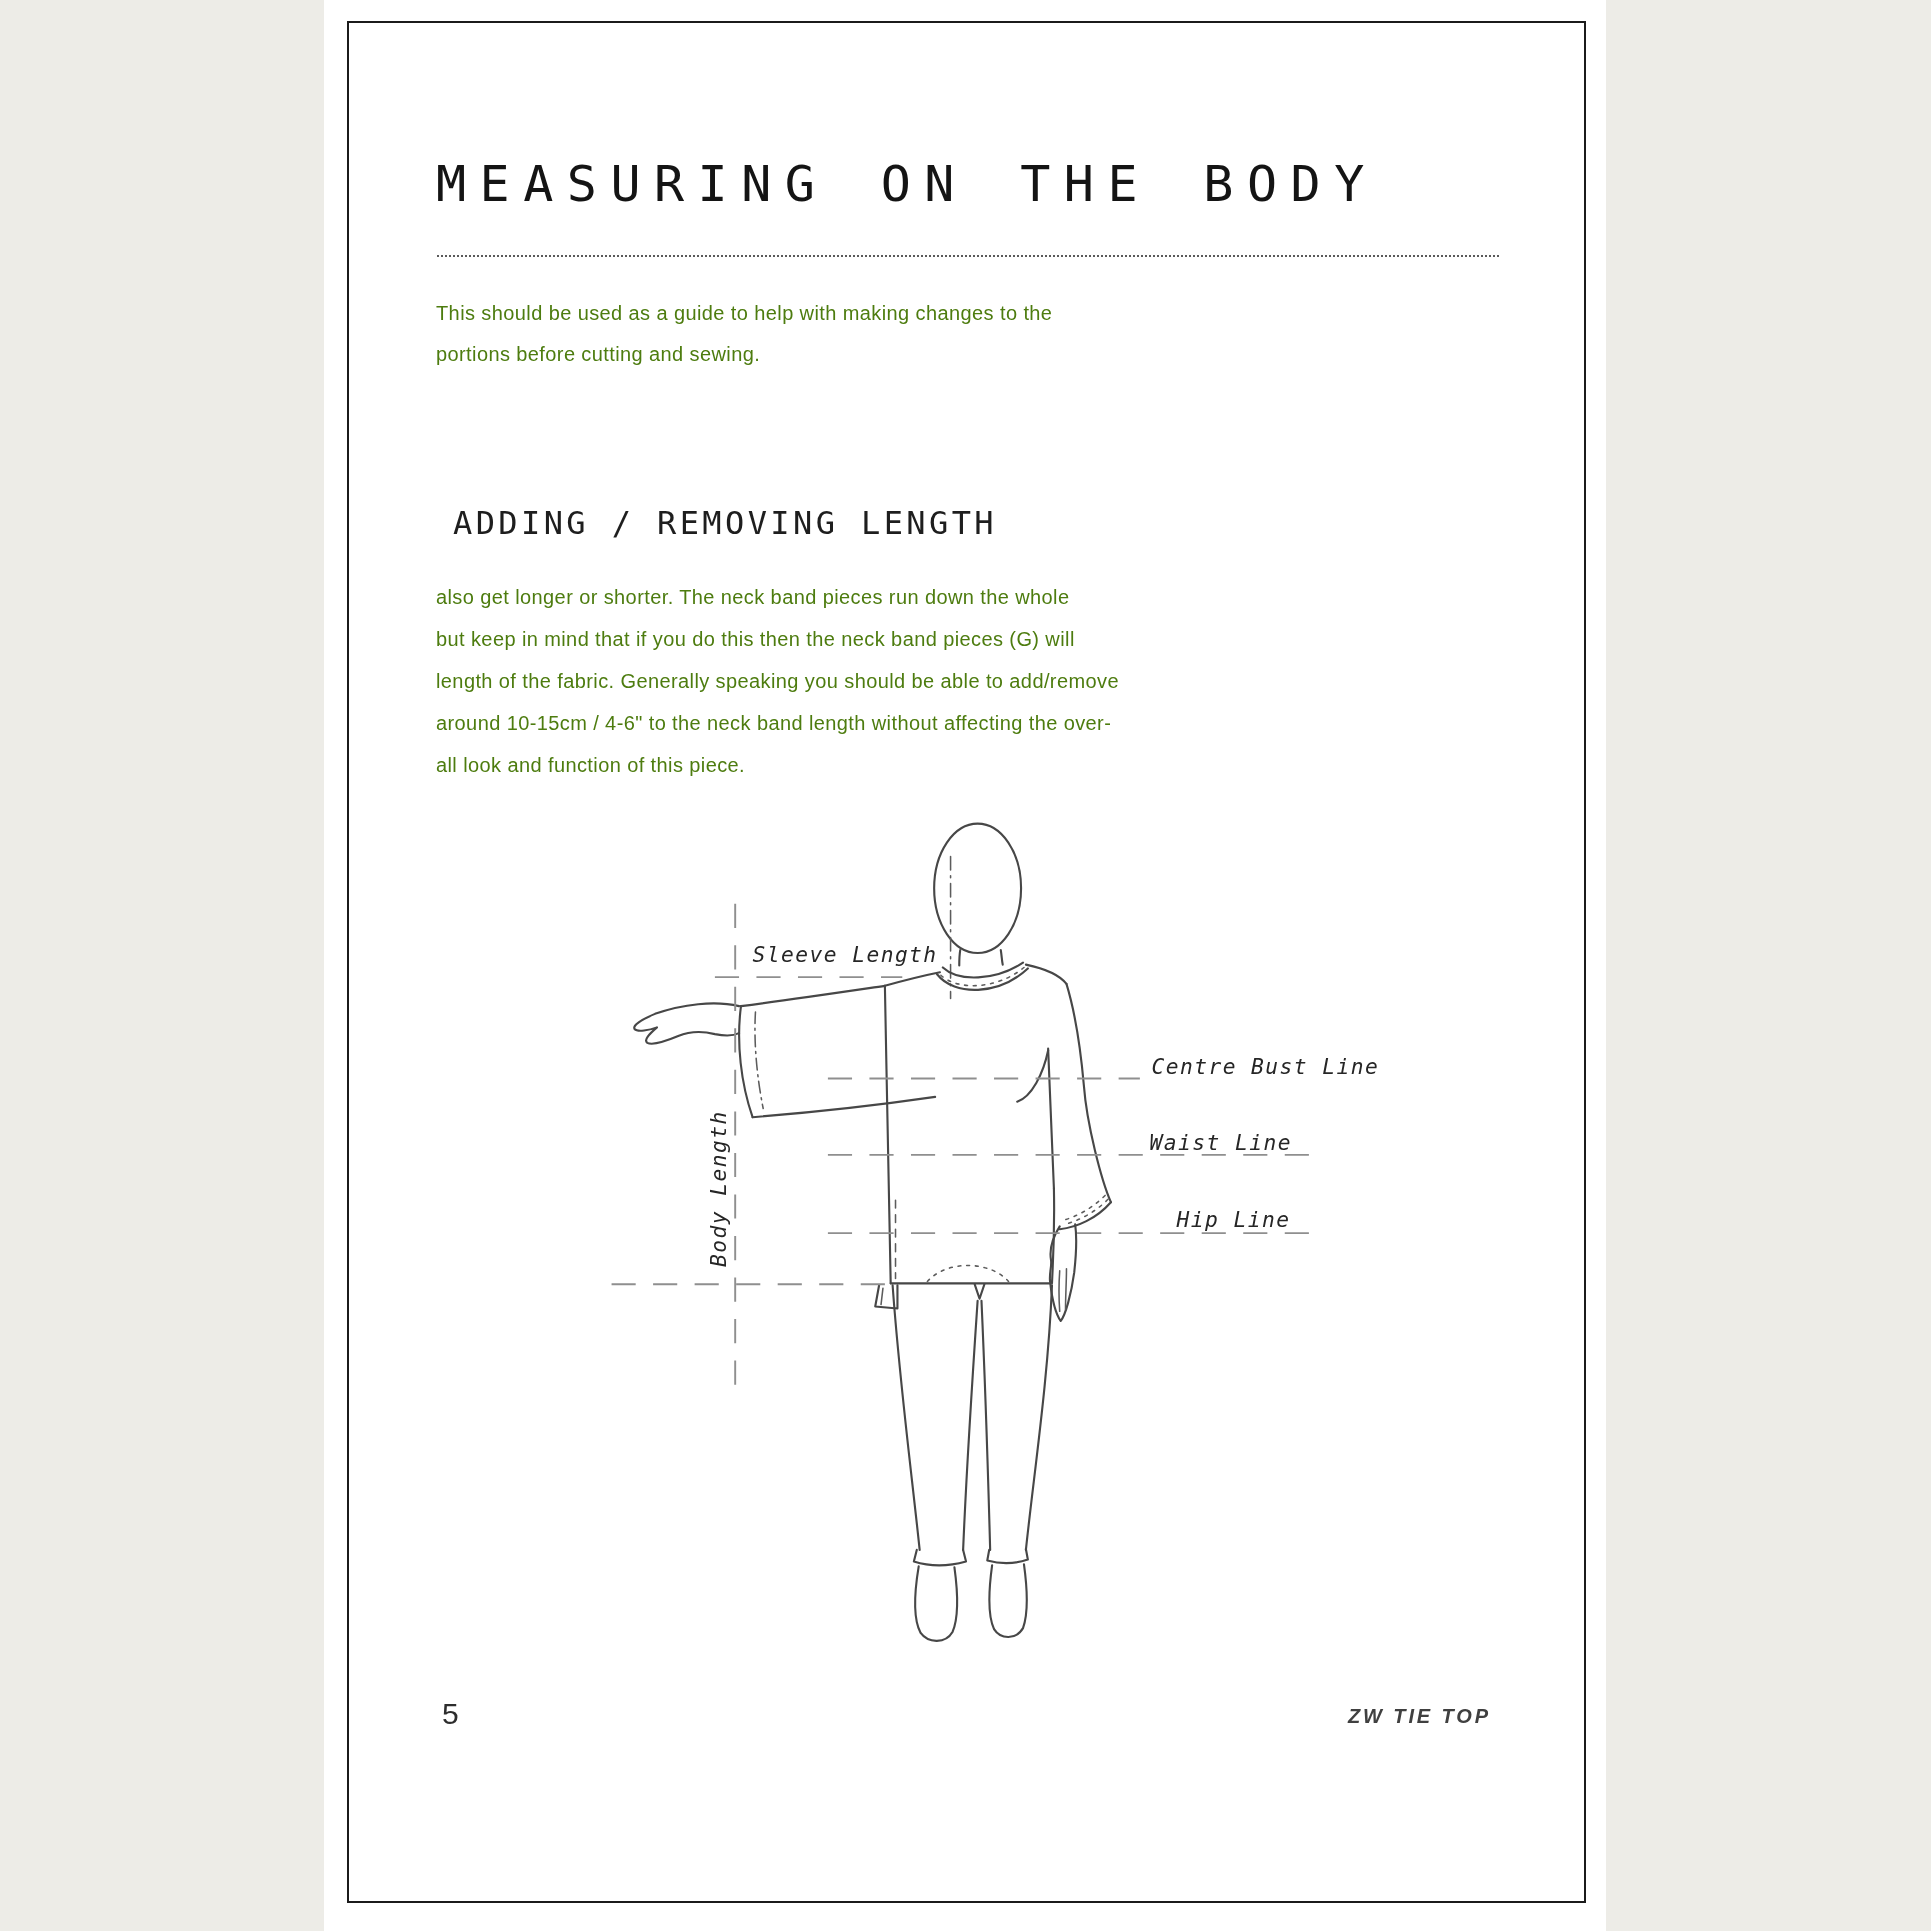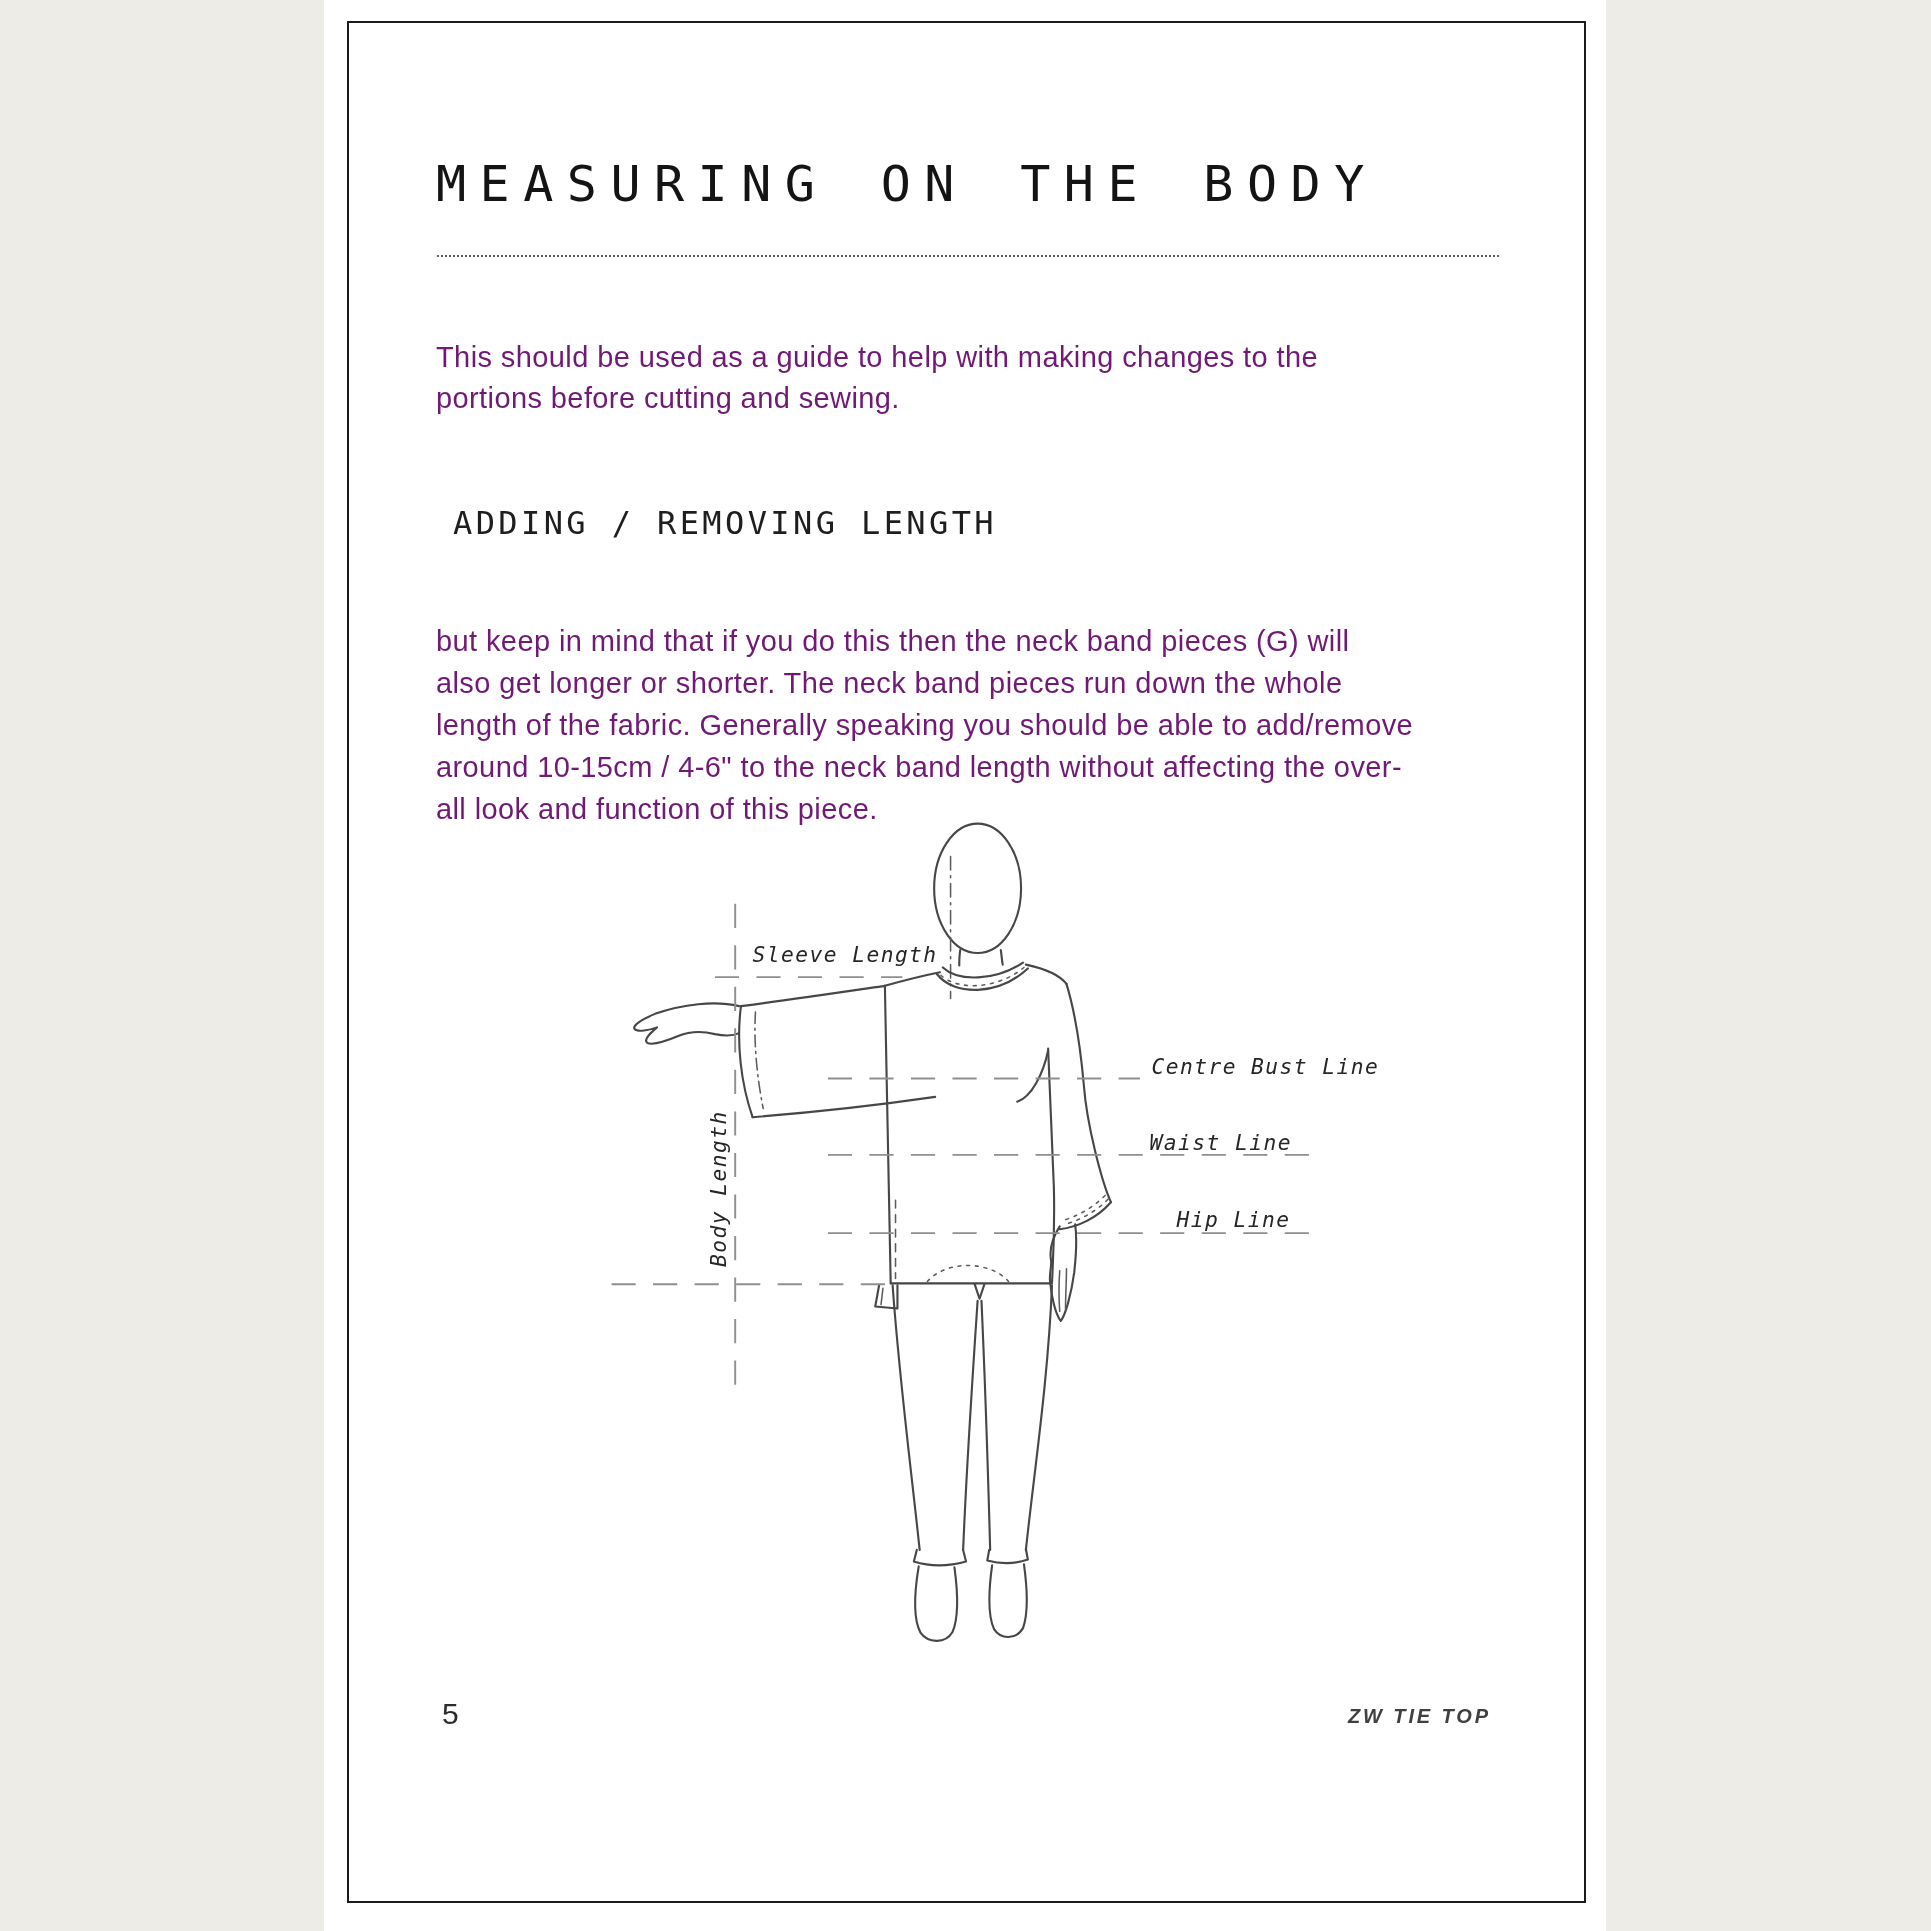--- a/index.html
+++ b/index.html
@@ -23,21 +23,21 @@
     position:absolute;left:436px;top:156px;margin:0;
     font-family:"DejaVu Sans Mono", monospace;
     font-weight:500;font-size:50px;line-height:56px;
     letter-spacing:13.5px;word-spacing:8.7px;color:#141414;
     white-space:nowrap;
   }
   .dotted-rule{
     position:absolute;left:437px;top:255px;width:1062px;height:0;
     border-top:2.9px dotted #5a5a5a;
   }
-  .para{position:absolute;color:#701a75;font-size:29px;letter-spacing:0.4px;margin-top:44px;}
+  .para{position:absolute;color:#4d7c0f;font-size:20px;letter-spacing:0.4px;}
   .para .pline{white-space:nowrap;}
   .para-1{left:436px;top:293px;line-height:41px;}
   .para-2{left:436px;top:576px;line-height:42px;}
   .subheading{
     position:absolute;left:436px;top:487px;margin:17px;
     font-family:"DejaVu Sans Mono", monospace;
     font-weight:500;font-size:32px;line-height:39px;
     letter-spacing:3.4px;color:#1e1e1e;white-space:nowrap;
   }
   .figure-svg{position:absolute;left:599px;top:811px;width:792px;height:850px;}
@@ -71,22 +71,22 @@
   <div class="dotted-rule"></div>
 
   <div class="para para-1">
     <div class="pline">This should be used as a guide to help with making changes to the</div>
     <div class="pline">portions before cutting and sewing.</div>
   </div>
 
   <h2 class="subheading">ADDING / REMOVING LENGTH</h2>
 
   <div class="para para-2">
+    <div class="pline">also get longer or shorter. The neck band pieces run down the whole</div>
     <div class="pline">but keep in mind that if you do this then the neck band pieces (G) will</div>
-    <div class="pline">also get longer or shorter. The neck band pieces run down the whole</div>
     <div class="pline">length of the fabric. Generally speaking you should be able to add/remove</div>
     <div class="pline">around 10-15cm / 4-6" to the neck band length without affecting the over-</div>
     <div class="pline">all look and function of this piece.</div>
   </div>
 
   <svg class="figure-svg" viewBox="620 840 820 880" xmlns="http://www.w3.org/2000/svg">
 
     <g>
       <ellipse class="fig-line" cx="1012" cy="920" rx="45" ry="67"></ellipse>
       <path class="fig-thin" d="M 984 887 L 984 1034" stroke-dasharray="14 6 2 6"></path>

